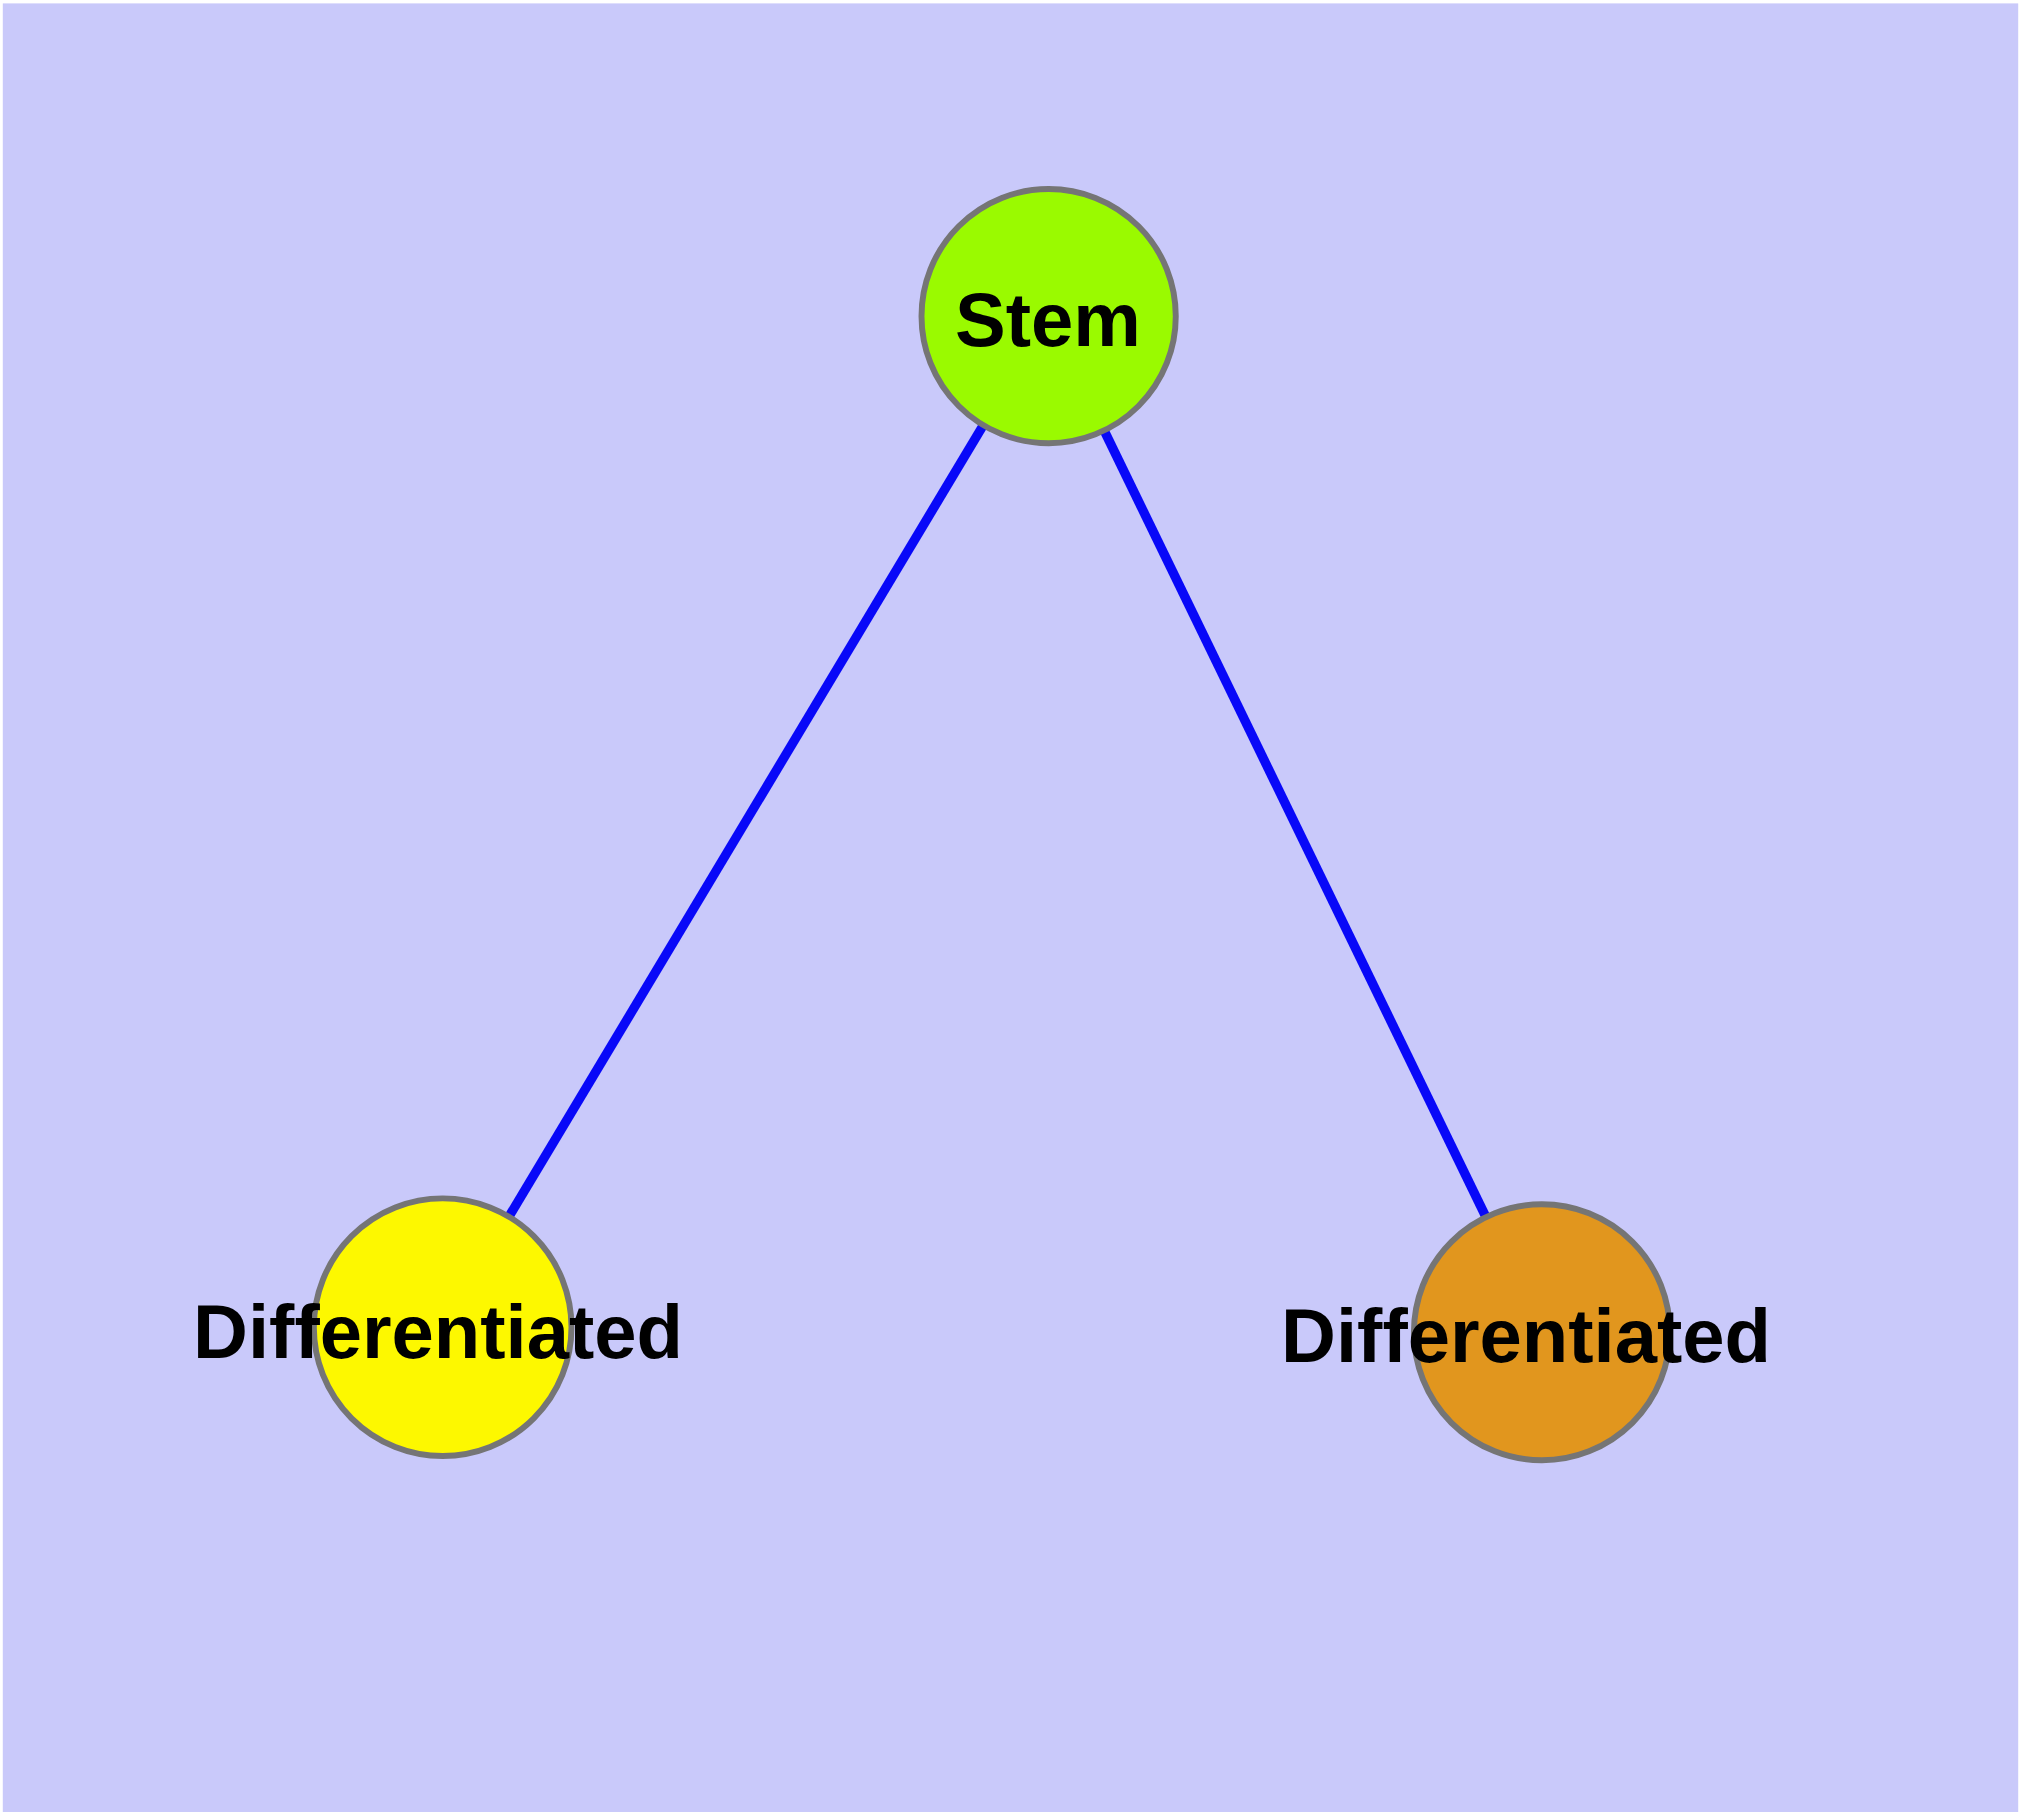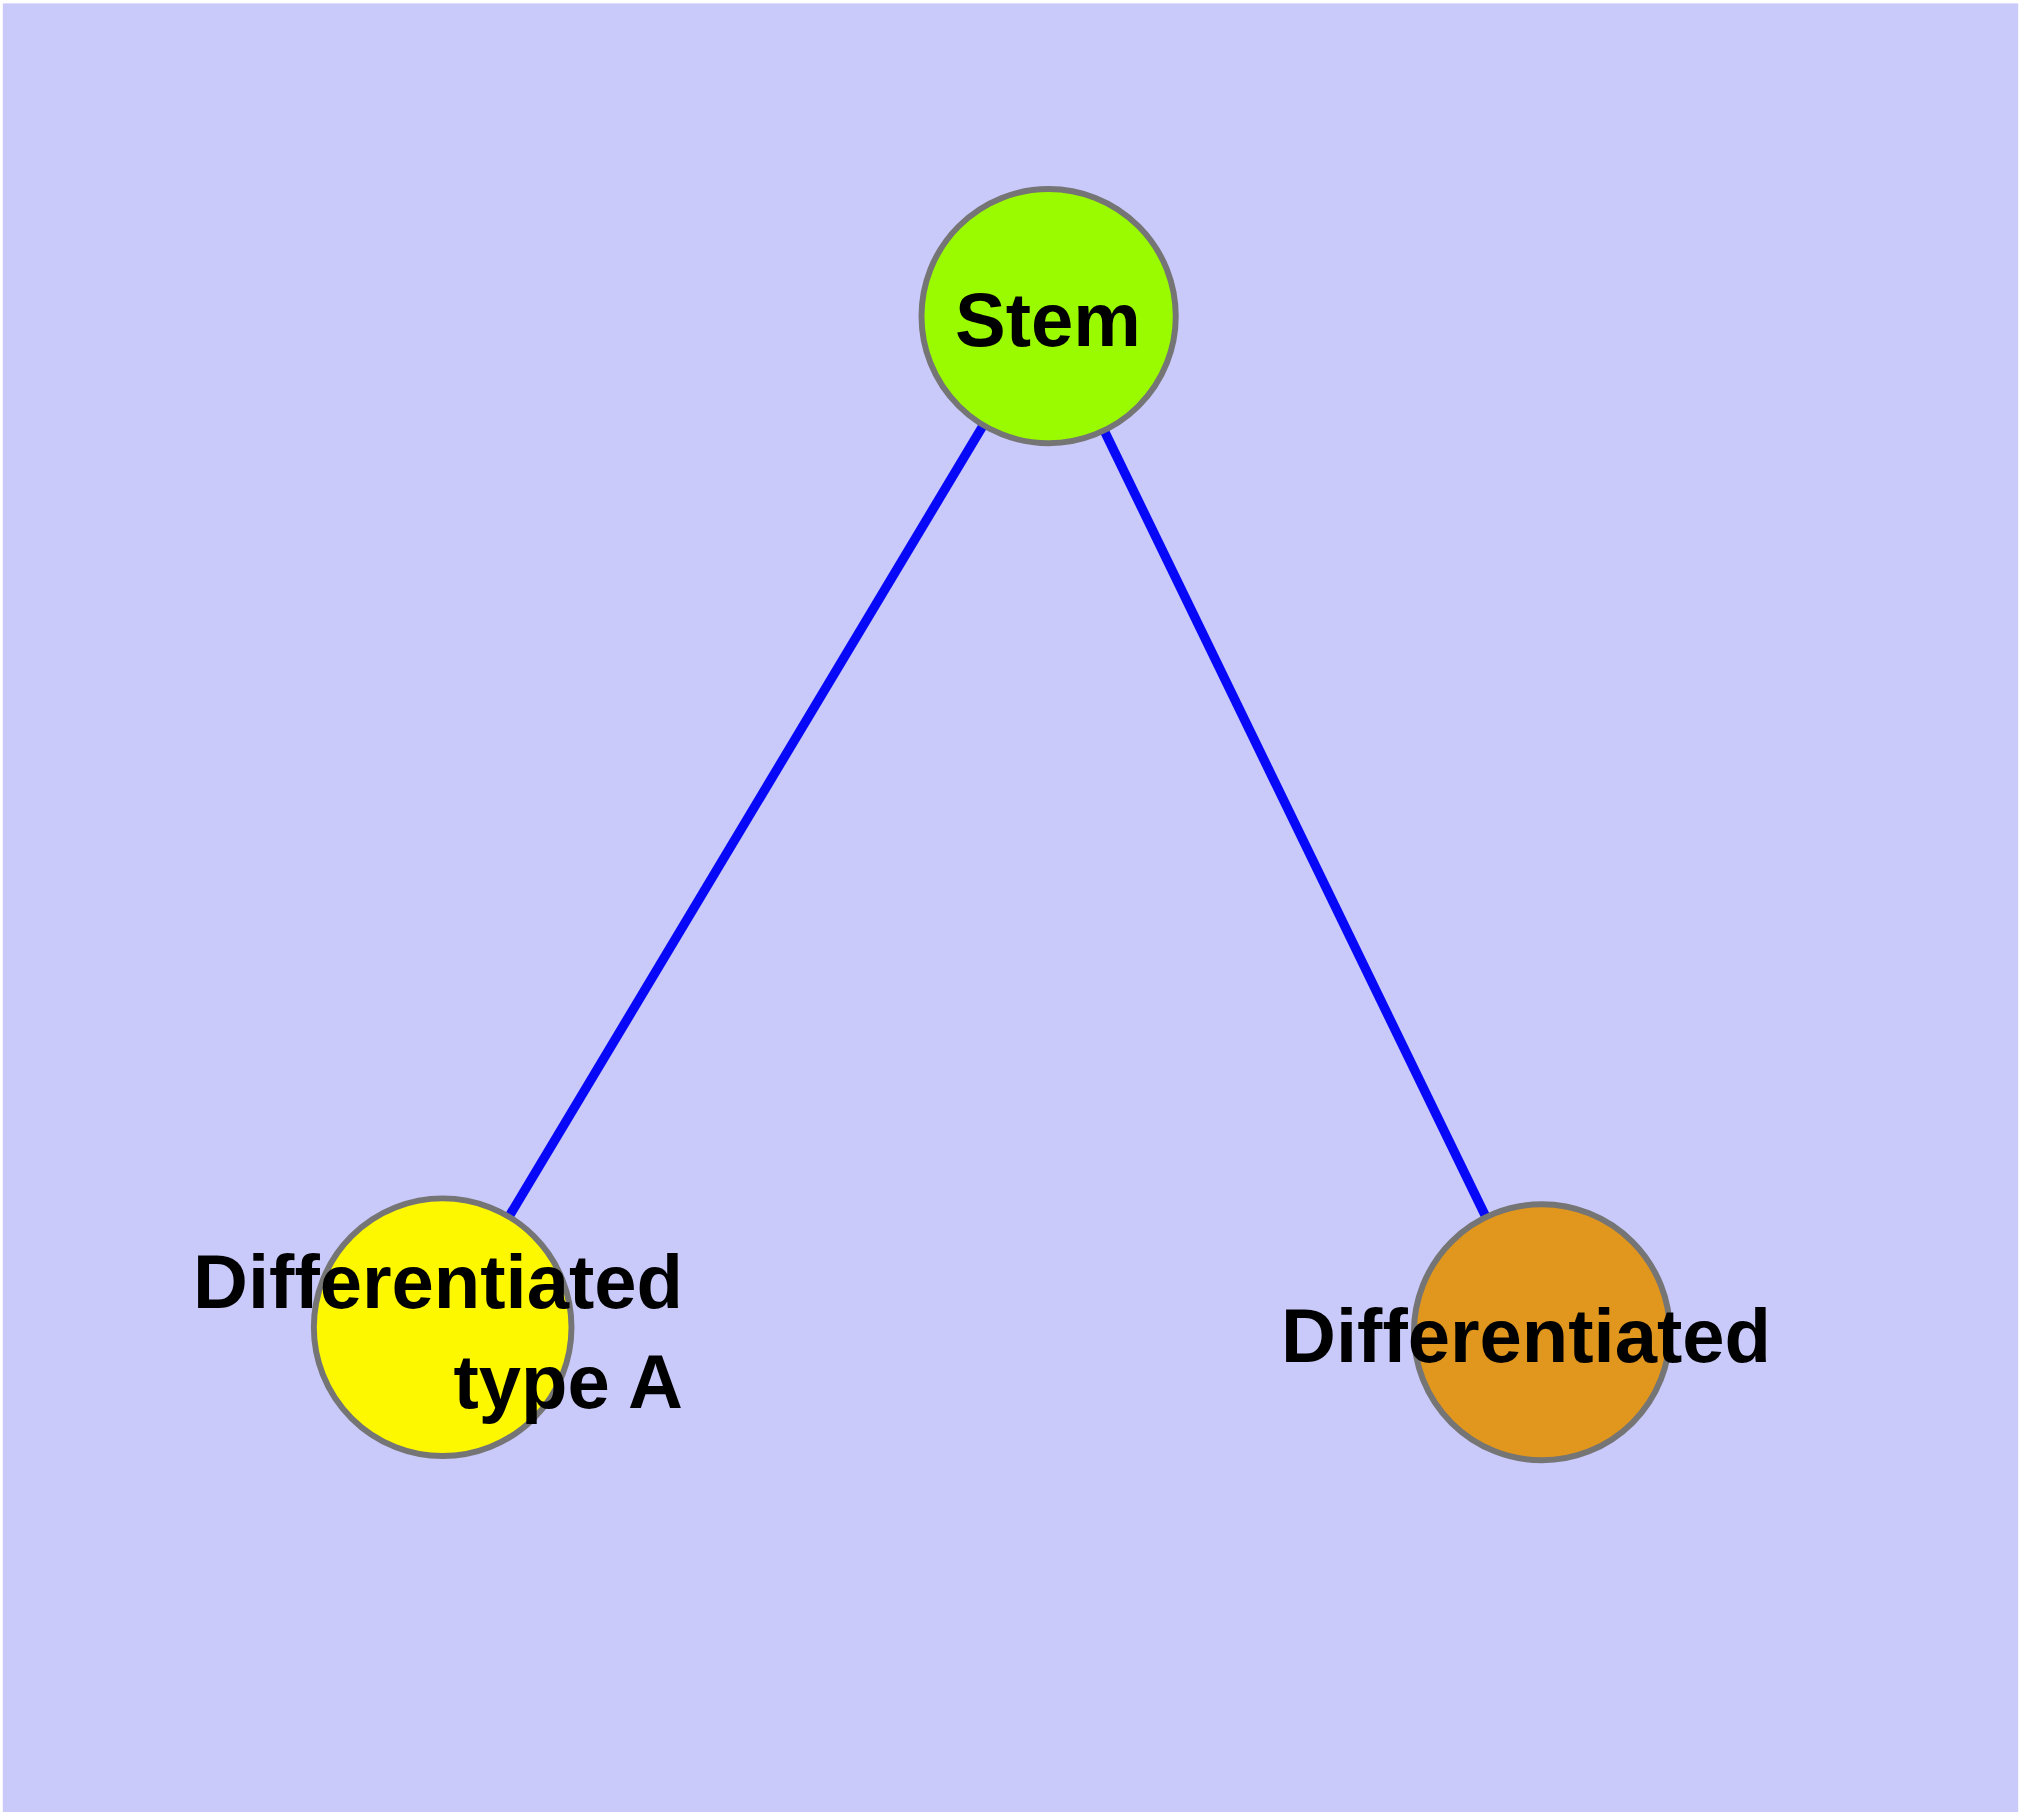--- a/index.html
+++ b/index.html
@@ -27,21 +27,21 @@
     top: 0;
     display: block;
   }
   .node-label {
     position: absolute;
     transform: translate(-50%, -50%);
     font-weight: bold;
     font-size: 76px;
     line-height: 1.31;
     color: #000000;
-    text-align: right;
+    text-align: center;
     white-space: nowrap;
   }
 </style>
 </head>
 <body>
 
 <div class="stage">
 
   <svg width="2021" height="1812" viewBox="0 0 2384 2138">
 
@@ -54,21 +54,20 @@
     <circle cx="522" cy="1566" r="152" stroke-width="7" fill="#fdf800" stroke="#757575"></circle>
     <circle cx="1819" cy="1572" r="151" stroke-width="7" fill="#e1961e" stroke="#757575"></circle>
   </svg>
 
   <div class="node-label" style="left:1048px; top:320px;">
     <div>Stem</div>
   </div>
 
   <div class="node-label" style="left:438px; top:1332px;">
     <div>Differentiated</div>
-    <div>type A</div>
   </div>
 
   <div class="node-label" style="left:1526px; top:1336px;">
     <div>Differentiated</div>
   </div>
 
 </div>
 
 
 </body></html>

